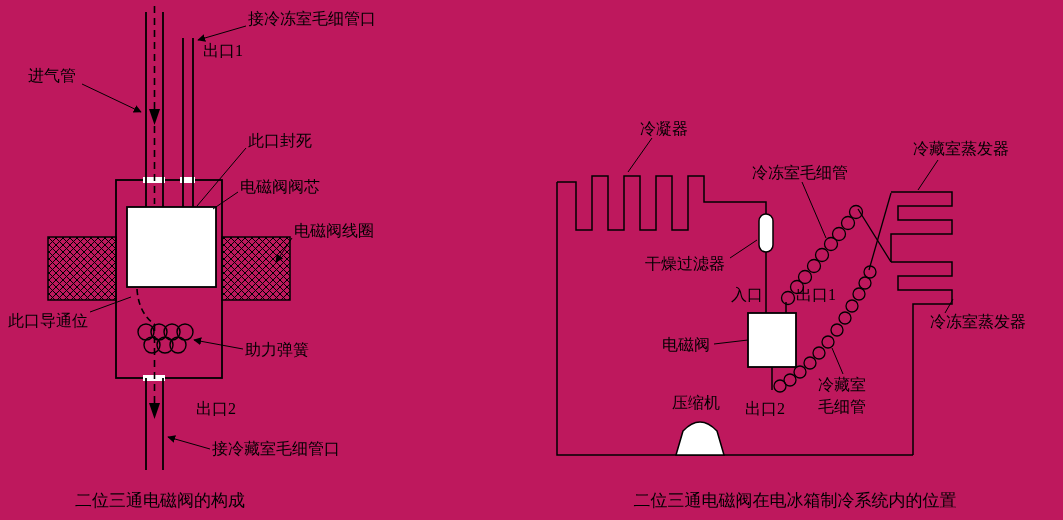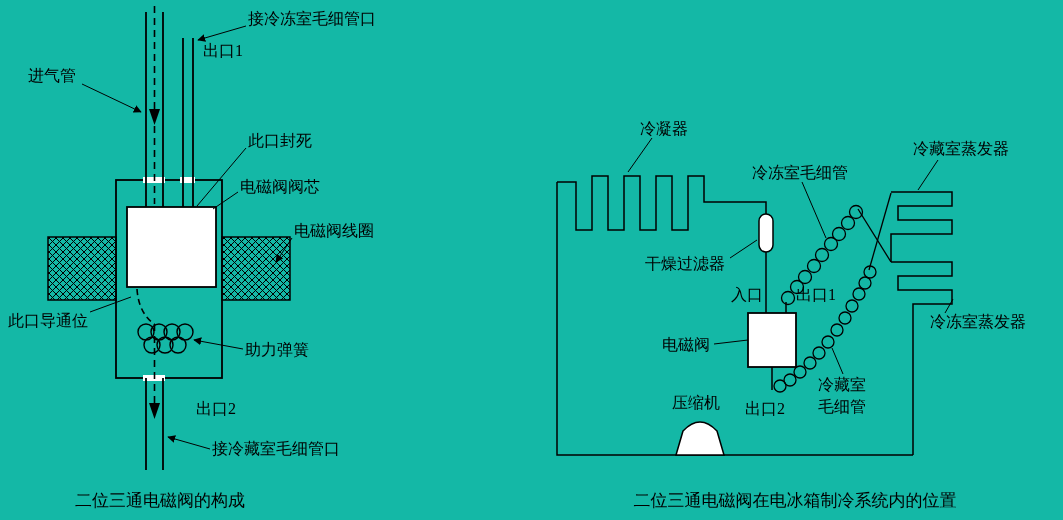--- a/index.html
+++ b/index.html
@@ -1,16 +1,16 @@
 <!DOCTYPE html>
 <html><head>
 <meta charset="utf-8">
 <style>
   html,body{margin:0;padding:0;background:#ffffff;}
-  .figure-wrap{position:relative;width:1063px;height:520px;background:#14b8a6;overflow:hidden;}
+  .figure-wrap{position:relative;width:1063px;height:520px;background:#be185d;overflow:hidden;}
   svg{display:block;}
   text{font-family:"Liberation Serif","DejaVu Serif",serif;fill:#000;stroke:none;}
   .lbl{font-size:16px;}
   .cap{font-size:17px;}
 </style>
 </head>
 <body>
 
 <div class="figure-wrap">
 <svg width="1063" height="520" viewBox="0 0 1063 520" xmlns="http://www.w3.org/2000/svg">

